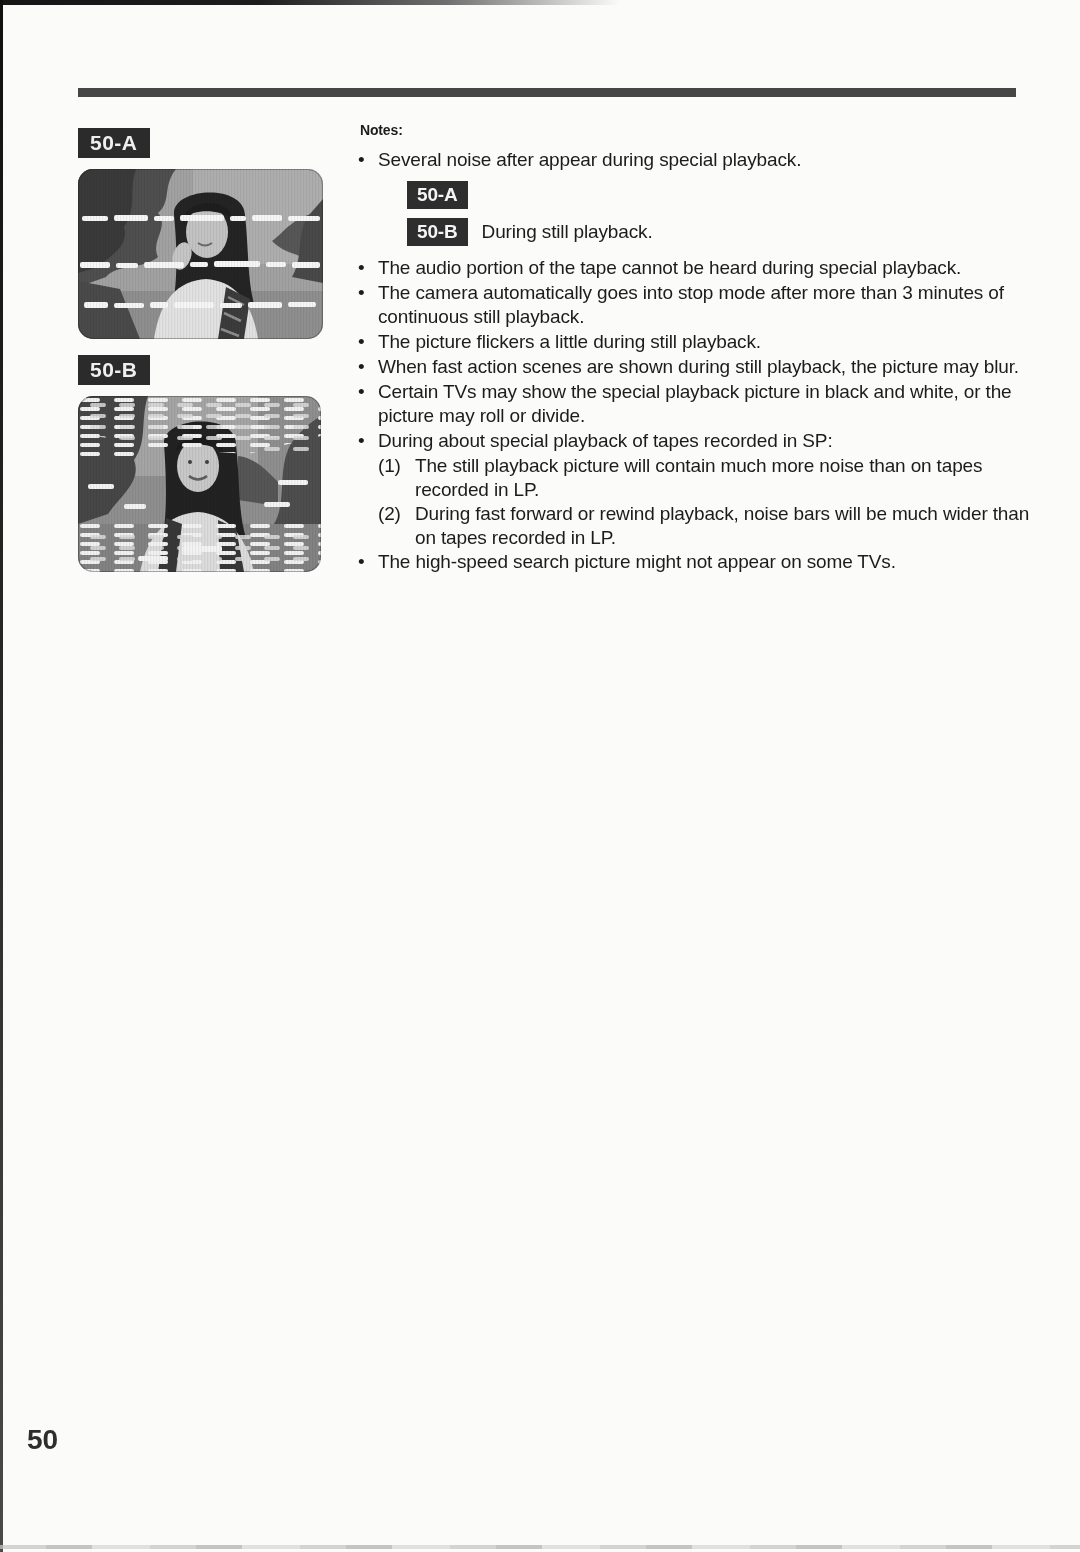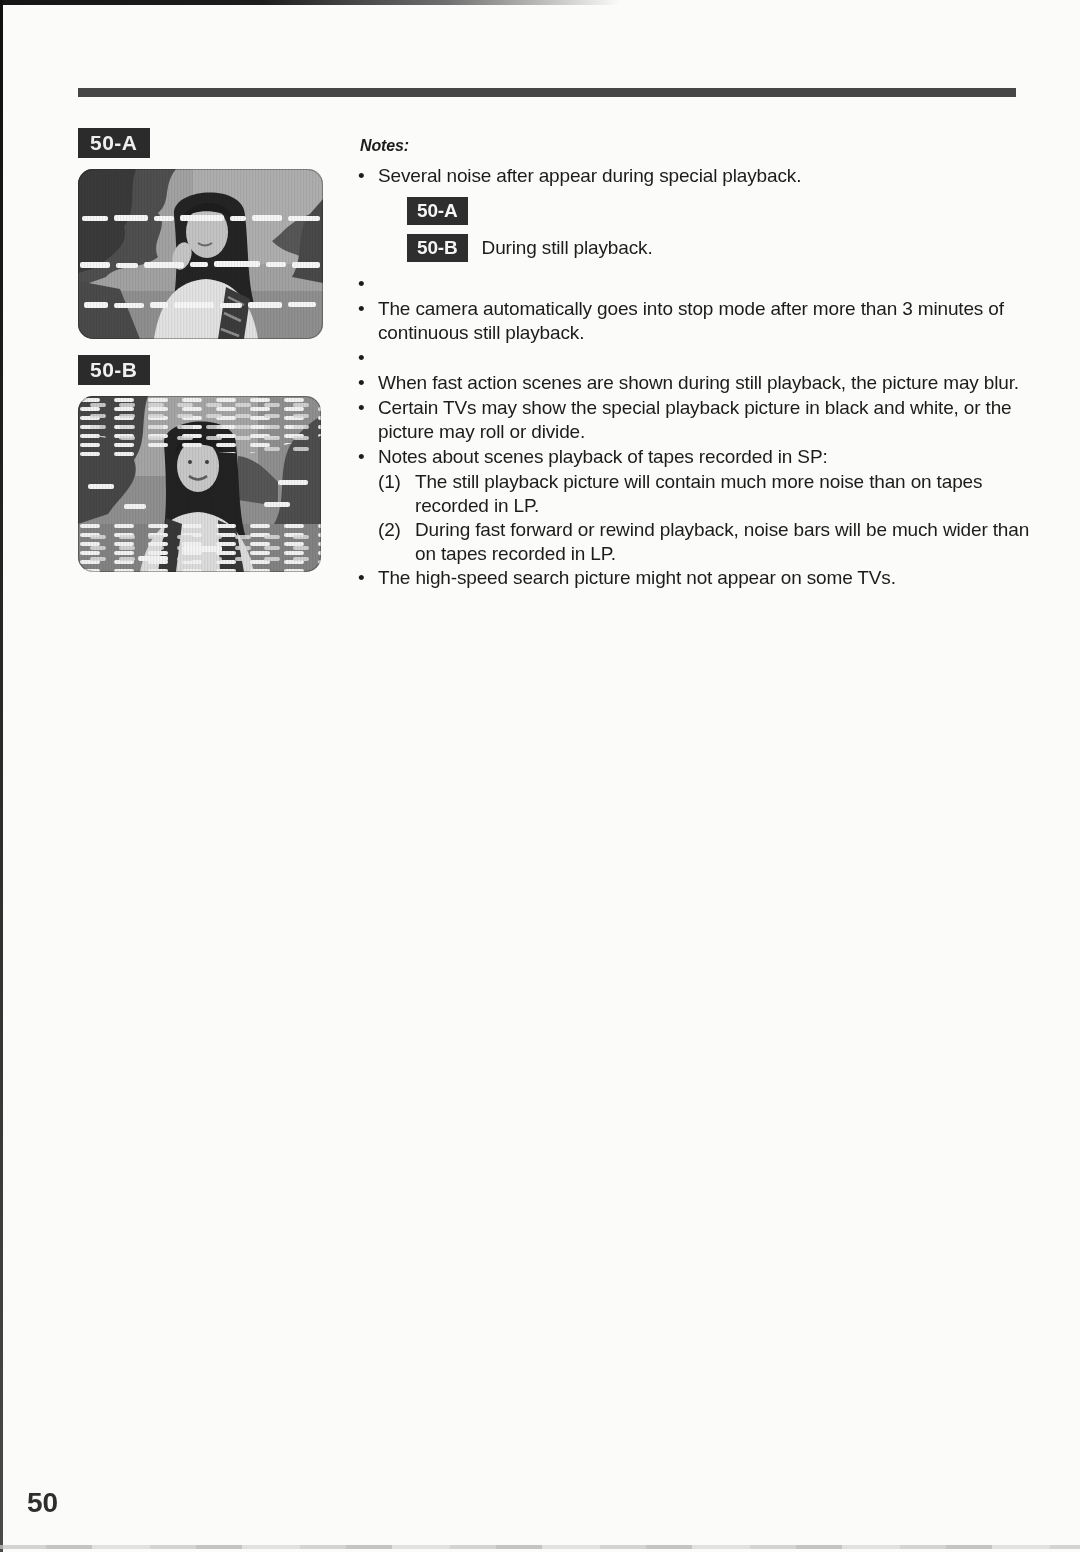--- a/index.html
+++ b/index.html
@@ -31,33 +31,33 @@
     font-weight:bold;font-size:21px;line-height:1;padding:4px 12px 5px;letter-spacing:.5px;
   }
   .figure-a{position:absolute;left:78px;top:128px;}
   .figure-b{position:absolute;left:78px;top:355px;}
   .fig-img{display:block;margin-top:11px;}
   
   .notes{
     position:absolute;left:358px;top:118px;width:684px;
     font-size:19px;line-height:24px;letter-spacing:-0.15px;color:#1c1c1c;
   }
-  .notes-heading{font-weight:bold;font-style:italic;font-size:16px;margin:16px 0 6px 2px;}
+  .notes-heading{font-weight:bold;font-size:14px;margin:0 0 6px 2px;}
   .bullet{display:flex;margin:0 0 1px 0;}
   .bullet .dot{width:20px;flex:none;}
   .badge-row{display:flex;align-items:center;margin:9px 0 0 49px;}
   .badge-row.last{margin-bottom:10px;}
   .badge{
     background:#2e2e2e;color:#f5f5f5;font-weight:bold;font-size:19px;line-height:1;
     padding:4px 10px 5px;margin-right:14px;flex:none;
   }
   .sub-item{display:flex;margin:0 0 0 20px;}
   .sub-item .num{width:37px;flex:none;}
   .page-number{
-    position:absolute;left:27px;top:1487px;font-size:28px;font-weight:bold;color:#2e2e2e;
+    position:absolute;left:27px;top:1424px;font-size:28px;font-weight:bold;color:#2e2e2e;
   }
 </style>
 </head>
 <body>
 
 <div class="artifact-top"></div>
 <div class="artifact-left"></div>
 <div class="artifact-bottom"></div>
 
 <div class="rule"></div>
@@ -180,39 +180,41 @@
   <div class="badge-row">
     <span class="badge">50-A</span>
   </div>
   <div class="badge-row last">
     <span class="badge">50-B</span>
     <span>During still playback.</span>
   </div>
 
   <div class="bullet">
     <span class="dot">•</span>
+    <span>The audio portion of the tape cannot be heard during special playback.</span>
   </div>
   <div class="bullet">
     <span class="dot">•</span>
     <span>The camera automatically goes into stop mode after more than 3 minutes of continuous still playback.</span>
   </div>
   <div class="bullet">
     <span class="dot">•</span>
+    <span>The picture flickers a little during still playback.</span>
   </div>
   <div class="bullet">
     <span class="dot">•</span>
     <span>When fast action scenes are shown during still playback, the picture may blur.</span>
   </div>
   <div class="bullet">
     <span class="dot">•</span>
     <span>Certain TVs may show the special playback picture in black and white, or the picture may roll or divide.</span>
   </div>
   <div class="bullet">
     <span class="dot">•</span>
-    <span>Notes about scenes playback of tapes recorded in SP:</span>
+    <span>During about special playback of tapes recorded in SP:</span>
   </div>
 
   <div class="sub-item">
     <span class="num">(1)</span>
     <span>The still playback picture will contain much more noise than on tapes recorded in LP.</span>
   </div>
   <div class="sub-item">
     <span class="num">(2)</span>
     <span>During fast forward or rewind playback, noise bars will be much wider than on tapes recorded in LP.</span>
   </div>

